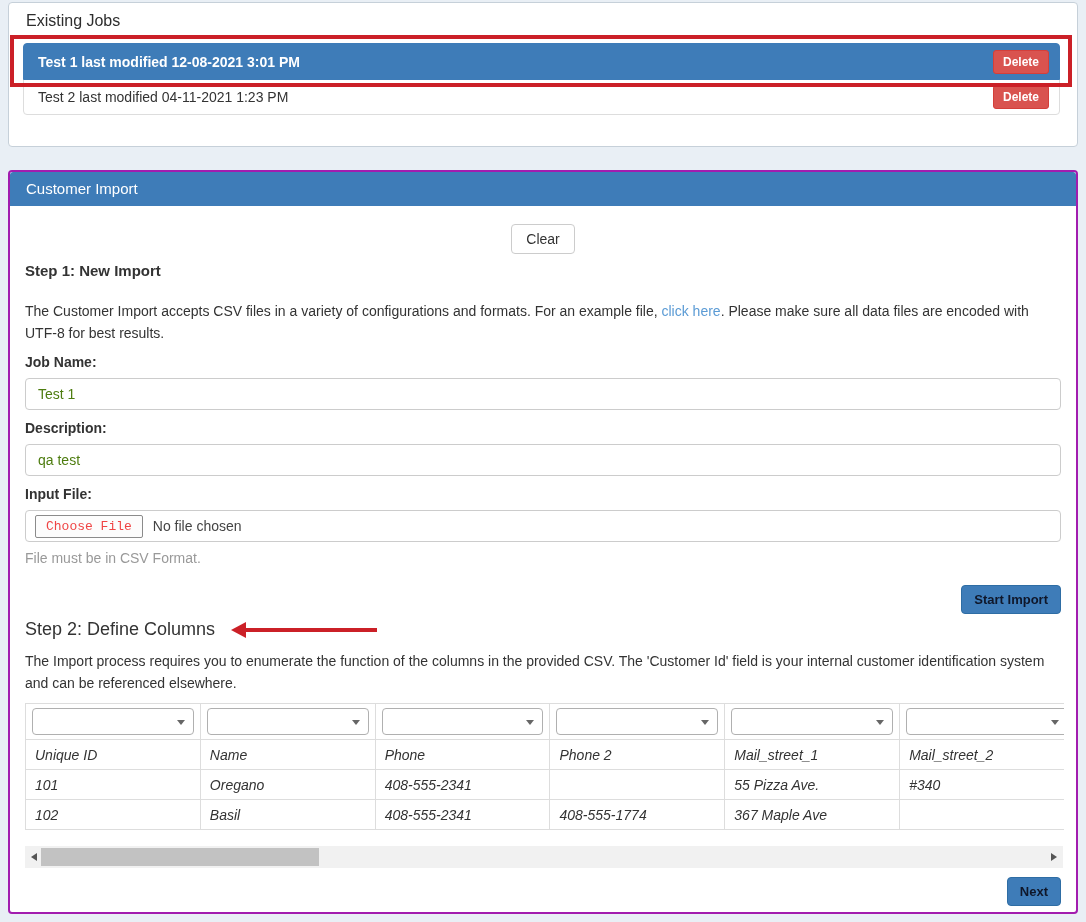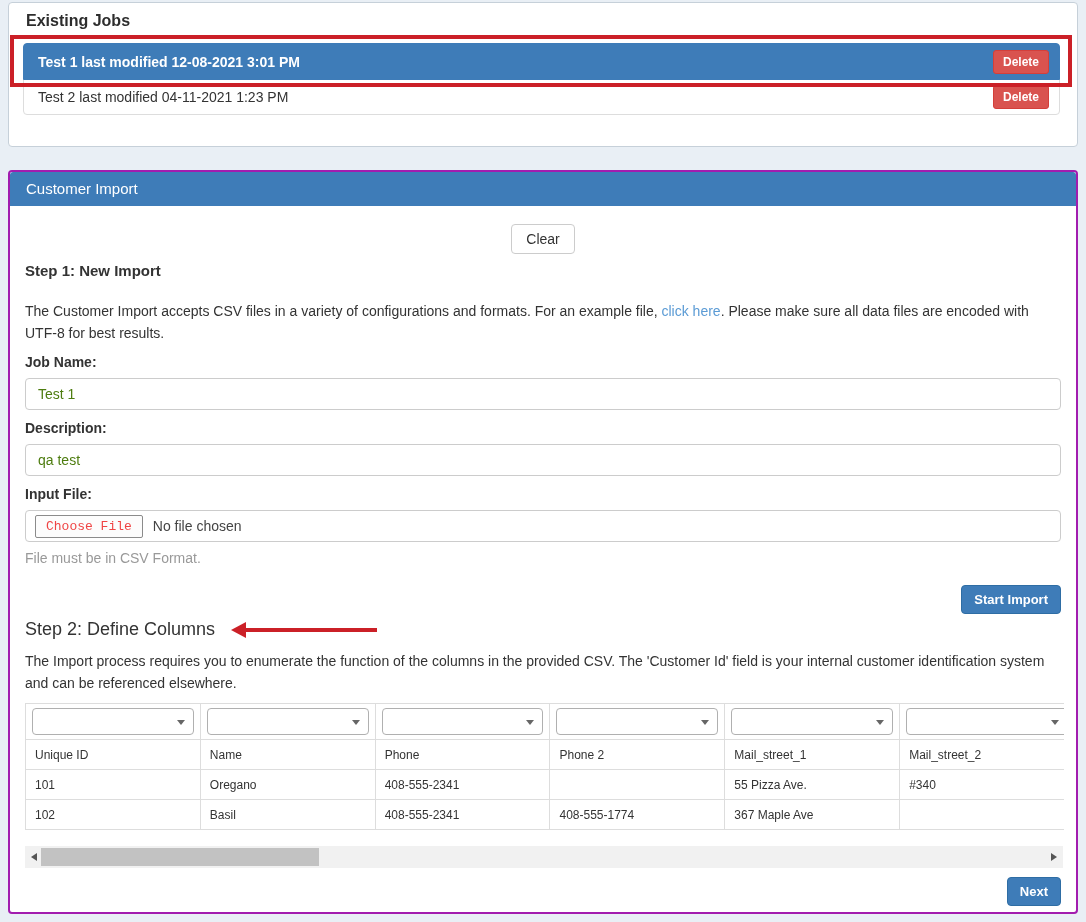--- a/index.html
+++ b/index.html
@@ -9,21 +9,21 @@
     font-size:14px; color:#333;
     background:#e9eff5;
   }
   .page { position:relative; width:1086px; height:922px; overflow:hidden; }
 
   
   .ej-panel {
     position:absolute; left:8px; top:2px; width:1070px; height:145px;
     background:#fff; border:1px solid #c6d0d9; border-radius:4px;
   }
-  .ej-title { padding:9px 0 0 17px; font-size:16px; color:#2d2d2d;font-weight:bold; }
+  .ej-title { padding:9px 0 0 17px; font-size:16px; color:#2d2d2d; }
   .job-list { position:relative; margin:13px 17px 0 14px; }
   .job-row {
     display:flex; align-items:center; justify-content:space-between;
     height:37px; padding:0 10px 0 14px;
     background:#fff; border:1px solid #ddd; color:#333;
   }
   .job-row + .job-row { margin-top:-1px; height:36px; }
   .job-row.active {
     background:#3e7cb8; border-color:#3e7cb8; color:#fff; font-weight:bold;
     border-radius:4px 4px 0 0; position:relative; z-index:1;
@@ -68,38 +68,38 @@
     display:flex; align-items:center; padding:0 9px; background:#fff;
   }
   .choose-file-btn {
     border:1px solid #8b8b8b; background:#fcfcfc; color:#ef4444;
     font-family:Liberation Mono, monospace; font-size:13px; padding:3px 10px; border-radius:2px; cursor:pointer;
   }
   .no-file { margin-left:10px; color:#444; }
   .hint { color:#999; margin:8px 0 0; }
   .start-row { display:flex; justify-content:flex-end; margin:19px 0 5px; }
   .btn-primary {
-    background:#3e7cb8; border:1px solid #2e6da4; color:#ffffff;
+    background:#3e7cb8; border:1px solid #2e6da4; color:#0f172a;
     font-family:inherit; font-size:13px; font-weight:bold;
     padding:6px 12px; border-radius:4px; cursor:pointer;
   }
 
   .step2-row { display:flex; align-items:center; margin:5px 0 10px; }
   .step2-heading { font-size:18px; font-weight:400; color:#333; }
   .arrow { position:relative; width:150px; height:16px; margin-left:16px; }
   .arrow-shaft { position:absolute; left:13px; top:6px; width:133px; height:4px; background:#cb2027; }
   .arrow-head {
     position:absolute; left:0; top:0; width:0; height:0;
     border-top:8px solid transparent; border-bottom:8px solid transparent;
     border-right:15px solid #cb2027;
   }
 
   
   .table-clip { width:1039px; overflow:hidden; margin-top:7px; }
-  table.map { border-collapse:collapse; table-layout:fixed; width:1050px; font-size:12px; }
+  table.map { border-collapse:collapse; table-layout:fixed; width:1050px; font-size:14px;font-style:italic; }
   table.map td, table.map th {
     border:1px solid #ddd; padding:6px 9px; text-align:left;
     font-weight:normal; color:#333; height:30px; vertical-align:middle;
     overflow:hidden; white-space:nowrap;
   }
   table.map tr.select-row td { padding:4px 6px; height:30px; }
   .select-box {
     position:relative; width:100%; height:27px;
     border:1px solid #b0b0b0; border-radius:4px; background:#fff; cursor:pointer;
   }

